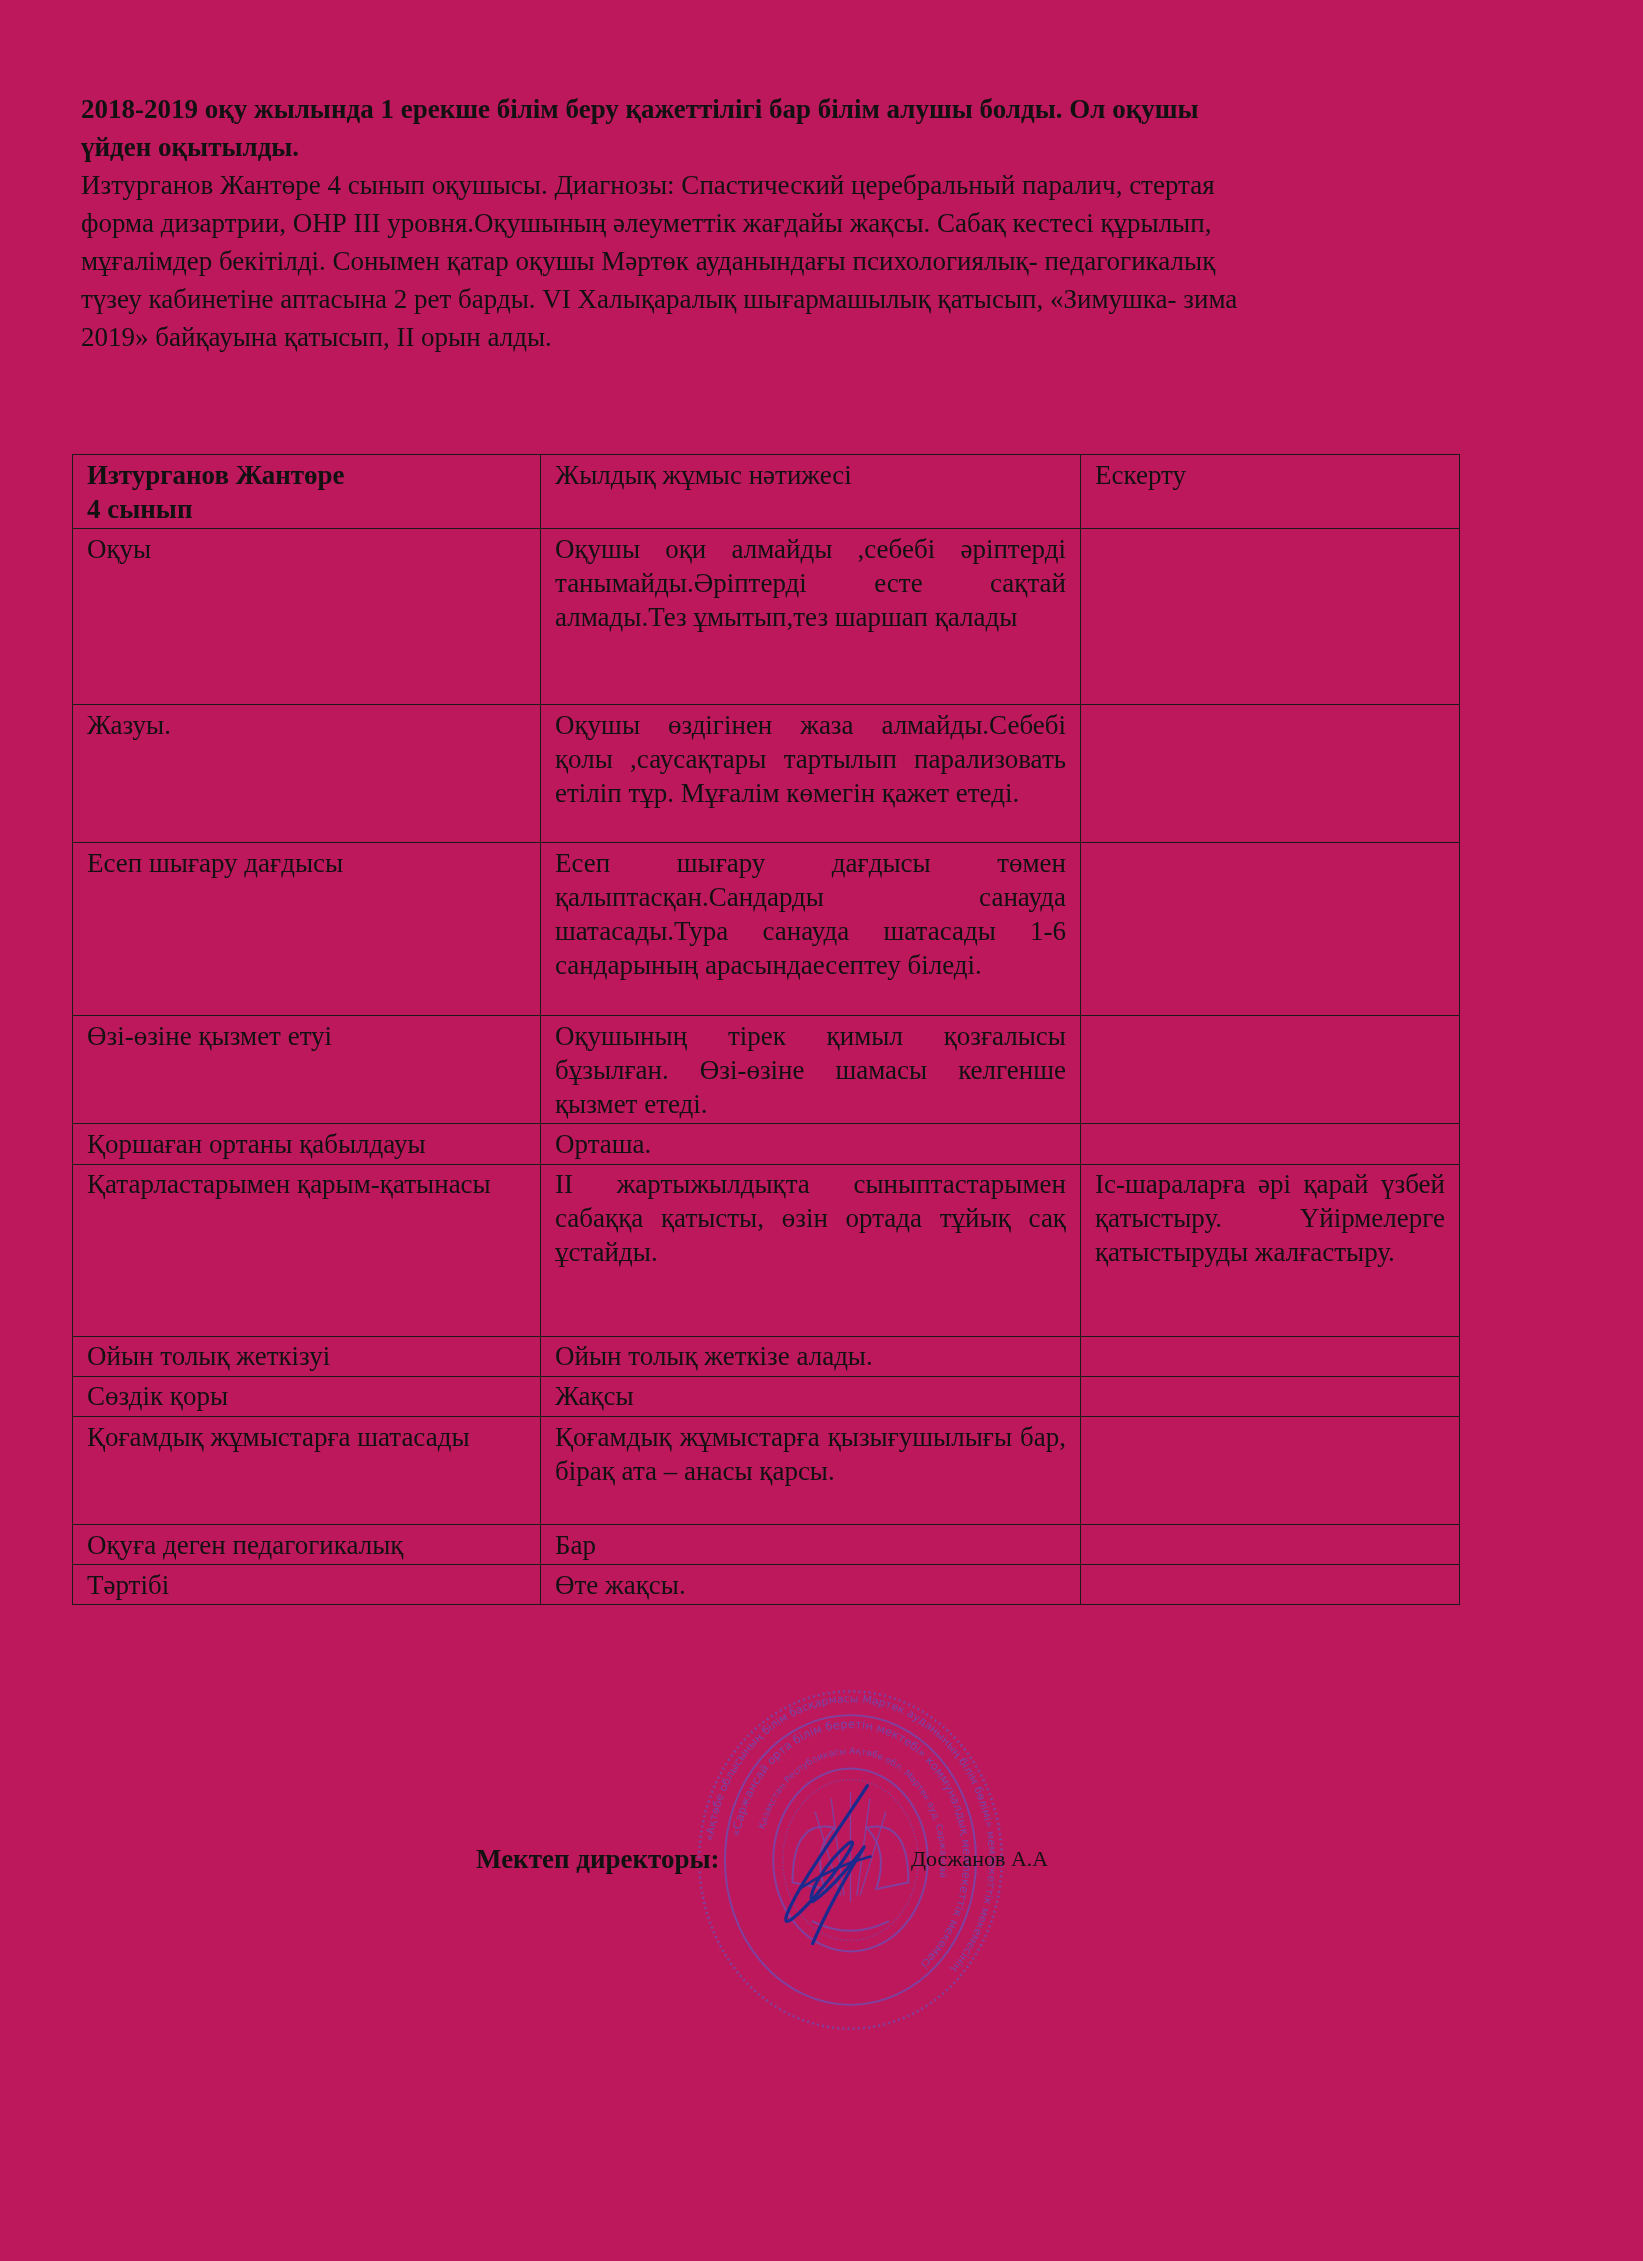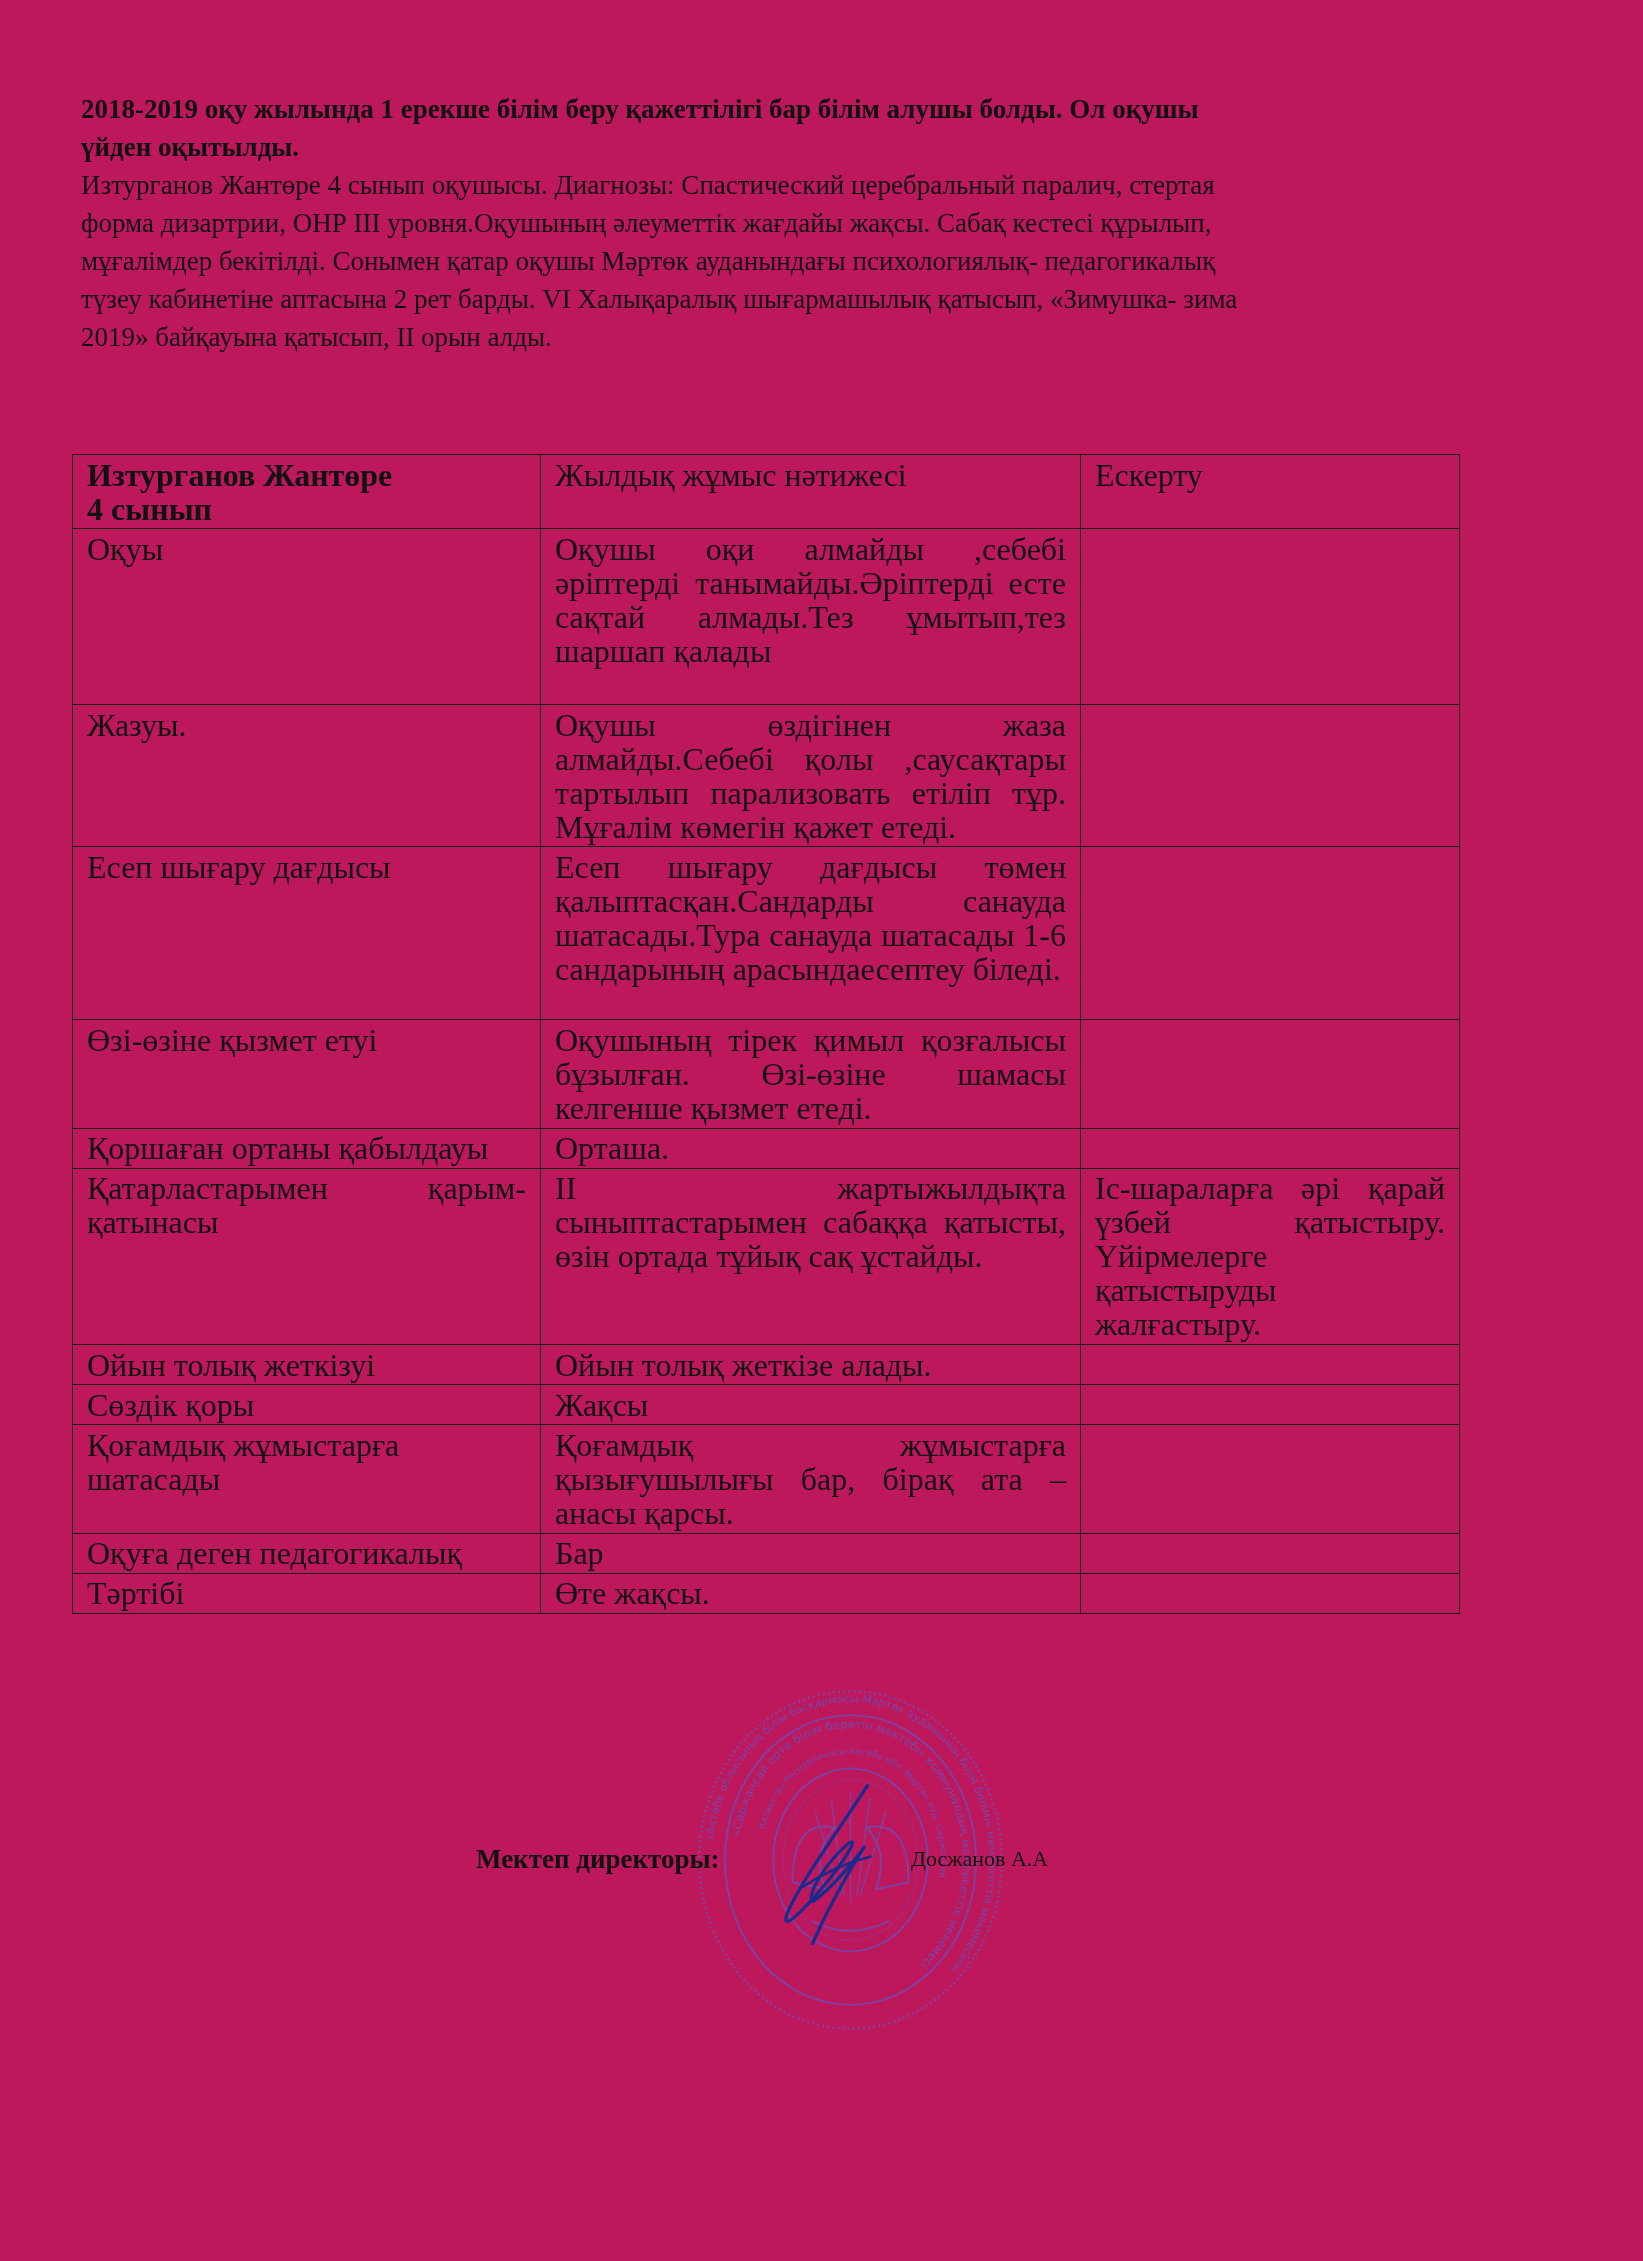--- a/index.html
+++ b/index.html
@@ -36,21 +36,21 @@
     .intro .body-line {
       display: block;
     }
     table.report {
       position: absolute;
       left: 72px;
       top: 454px;
       width: 1387px;
       border-collapse: collapse;
       table-layout: fixed;
-      font-size: 32px;
+      font-size: 27px;
       line-height: 34px;
     }
     table.report td {
       border: 1.9px solid #1a1a1a;
       vertical-align: top;
       padding: 2.6px 14px 2.6px 14px;
     }
     table.report col.c1 { width: 468px; }
     table.report col.c2 { width: 540px; }
     table.report col.c3 { width: 379px; }

